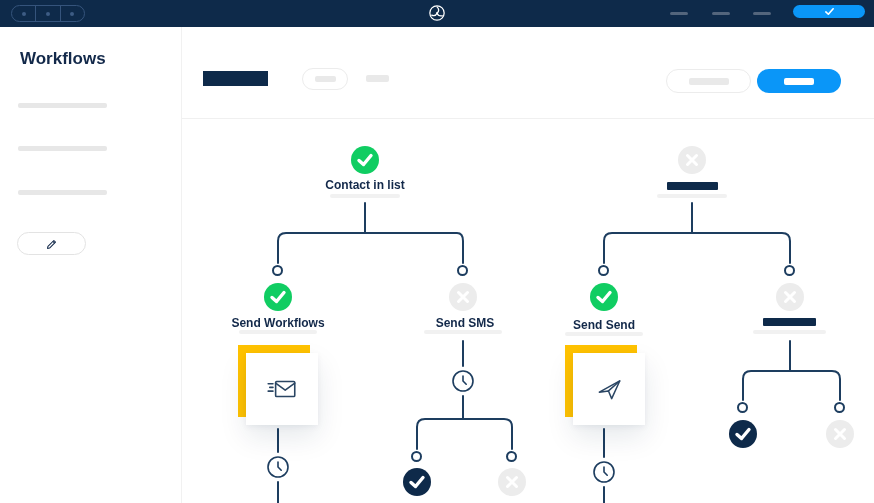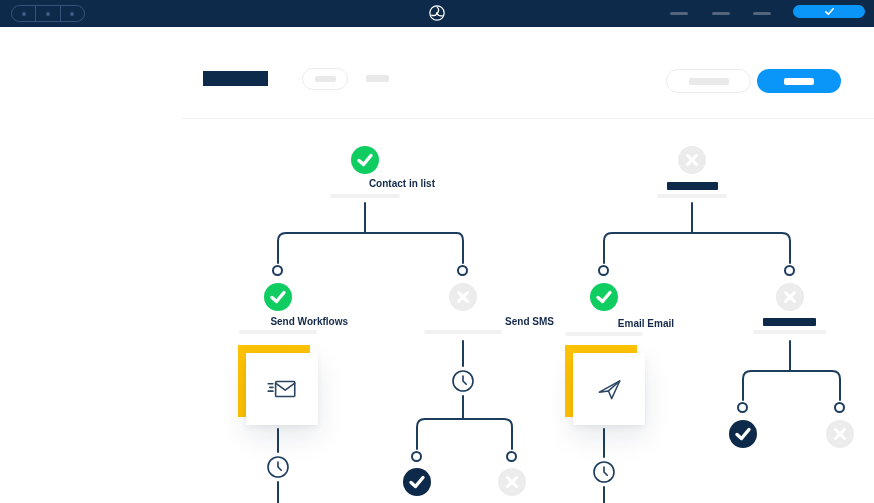--- a/index.html
+++ b/index.html
@@ -37,21 +37,21 @@
   
   .wires { position:absolute; left:0; top:0; width:874px; height:503px; pointer-events:none; }
   .wires path { stroke:#1d3d5f; stroke-width:2; fill:none; stroke-linecap:round; }
 
   .circ { position:absolute; width:28px; height:28px; border-radius:50%; display:flex; align-items:center; justify-content:center; cursor:pointer; }
   .circ.green { background:#10cd62; }
   .circ.gray  { background:#ececec; }
   .circ.navy  { background:#0e2a4a; }
   .port { position:absolute; width:11px; height:11px; border-radius:50%; background:#fff; border:2px solid #1d3d5f; }
 
-  .flabel { position:absolute; width:140px; text-align:right; font-size:10px; font-weight:700; color:#13294a; }
+  .flabel { position:absolute; width:140px; text-align:center; font-size:12px; font-weight:700; color:#13294a; }
   .uline { position:absolute; height:4px; border-radius:2px; background:#f1f1f1; }
   .nbar { position:absolute; height:8px; background:#0e2a4a; border-radius:1px; }
 
   .card-accent { position:absolute; width:72px; height:72px; background:#ffc200; }
   .card { position:absolute; width:72px; height:72px; background:#fff; box-shadow:0 12px 28px rgba(13,42,73,.10), 0 2px 6px rgba(13,42,73,.06); display:flex; align-items:center; justify-content:center; cursor:pointer; }
 
   .clock { position:absolute; width:24px; height:24px; cursor:pointer; }
 </style>
 </head>
 <body>
@@ -81,20 +81,32 @@
     <div class="tb-dash" style="left:670px"></div>
     <div class="tb-dash" style="left:712px"></div>
     <div class="tb-dash" style="left:753px"></div>
     <div class="tb-btn">
       <svg viewBox="0 0 24 24" width="11" height="11" fill="none" stroke="#fff" stroke-width="3.6" stroke-linecap="round" stroke-linejoin="round">
           <path d="M4 13 L9.5 18 L20 6"></path>
         </svg>
     </div>
   </div>
 
+  <div class="sidebar">
+    <div class="sb-title">Workflows</div>
+    <div class="sb-line" style="top:76px"></div>
+    <div class="sb-line" style="top:119px"></div>
+    <div class="sb-line" style="top:163px"></div>
+    <div class="sb-edit">
+      <svg viewBox="0 0 24 24" width="14" height="14" fill="none" stroke="#13294a" stroke-width="1.8" stroke-linejoin="round">
+          <path d="M5 16.2 L15.2 6 L18 8.8 L7.8 19 L4.4 19.6 Z"></path>
+          <path d="M13.6 7.6 L16.4 10.4"></path>
+        </svg>
+    </div>
+  </div>
 
   <div class="mh-navy"></div>
   <div class="mh-pill">
       <div class="dash-in"></div>
     </div>
   <div class="mh-dash"></div>
   <div class="mh-outline-btn">
       <div class="dash-in"></div>
     </div>
   <div class="mh-blue-btn">
@@ -135,21 +147,21 @@
       </svg>
   </div>
   <div class="flabel" style="left:208px; top:316px">Send Workflows</div>
   <div class="uline" style="left:239px; top:330px; width:78px"></div>
 
   <div class="circ gray" style="left:449px; top:283px">
     <svg viewBox="0 0 28 28" width="28" height="28" fill="none" stroke="#fff" stroke-width="3" stroke-linecap="round">
         <path d="M9.5 9.5 L18.5 18.5 M18.5 9.5 L9.5 18.5"></path>
       </svg>
   </div>
-  <div class="flabel" style="left:414px; top:316px">Send SMS</div>
+  <div class="flabel" style="left:395px; top:316px">Send SMS</div>
   <div class="uline" style="left:424px; top:330px; width:78px"></div>
 
   <div class="card-accent" style="left:238px; top:345px"></div>
   <div class="card" style="left:246px; top:353px">
     <svg viewBox="0 0 32 28" width="34" height="30" fill="none" stroke="#2a4563" stroke-width="1.5" stroke-linejoin="round" stroke-linecap="round">
       <rect x="10" y="7" width="18" height="14" rx="1"></rect>
       <path d="M10 8.5 L19 15 L28 8.5"></path>
       <path d="M3 9 H7.5 M4.5 12.5 H7.5 M3 16 H7.5"></path>
     </svg>
   </div>
@@ -188,21 +200,21 @@
   <div class="uline" style="left:657px; top:194px; width:70px"></div>
 
   <div class="port" style="left:598px; top:265px"></div>
   <div class="port" style="left:784px; top:265px"></div>
 
   <div class="circ green" style="left:590px; top:283px">
     <svg viewBox="0 0 28 28" width="28" height="28" fill="none" stroke="#fff" stroke-width="3.4" stroke-linecap="round" stroke-linejoin="round">
         <path d="M8 14.5 L12.5 18.5 L20 9.5"></path>
       </svg>
   </div>
-  <div class="flabel" style="left:534px; top:318px">Email Email</div>
+  <div class="flabel" style="left:534px; top:318px">Send Send</div>
   <div class="uline" style="left:565px; top:332px; width:78px"></div>
 
   <div class="circ gray" style="left:776px; top:283px">
     <svg viewBox="0 0 28 28" width="28" height="28" fill="none" stroke="#fff" stroke-width="3" stroke-linecap="round">
         <path d="M9.5 9.5 L18.5 18.5 M18.5 9.5 L9.5 18.5"></path>
       </svg>
   </div>
   <div class="nbar" style="left:763px; top:318px; width:53px"></div>
   <div class="uline" style="left:753px; top:330px; width:73px"></div>
 

